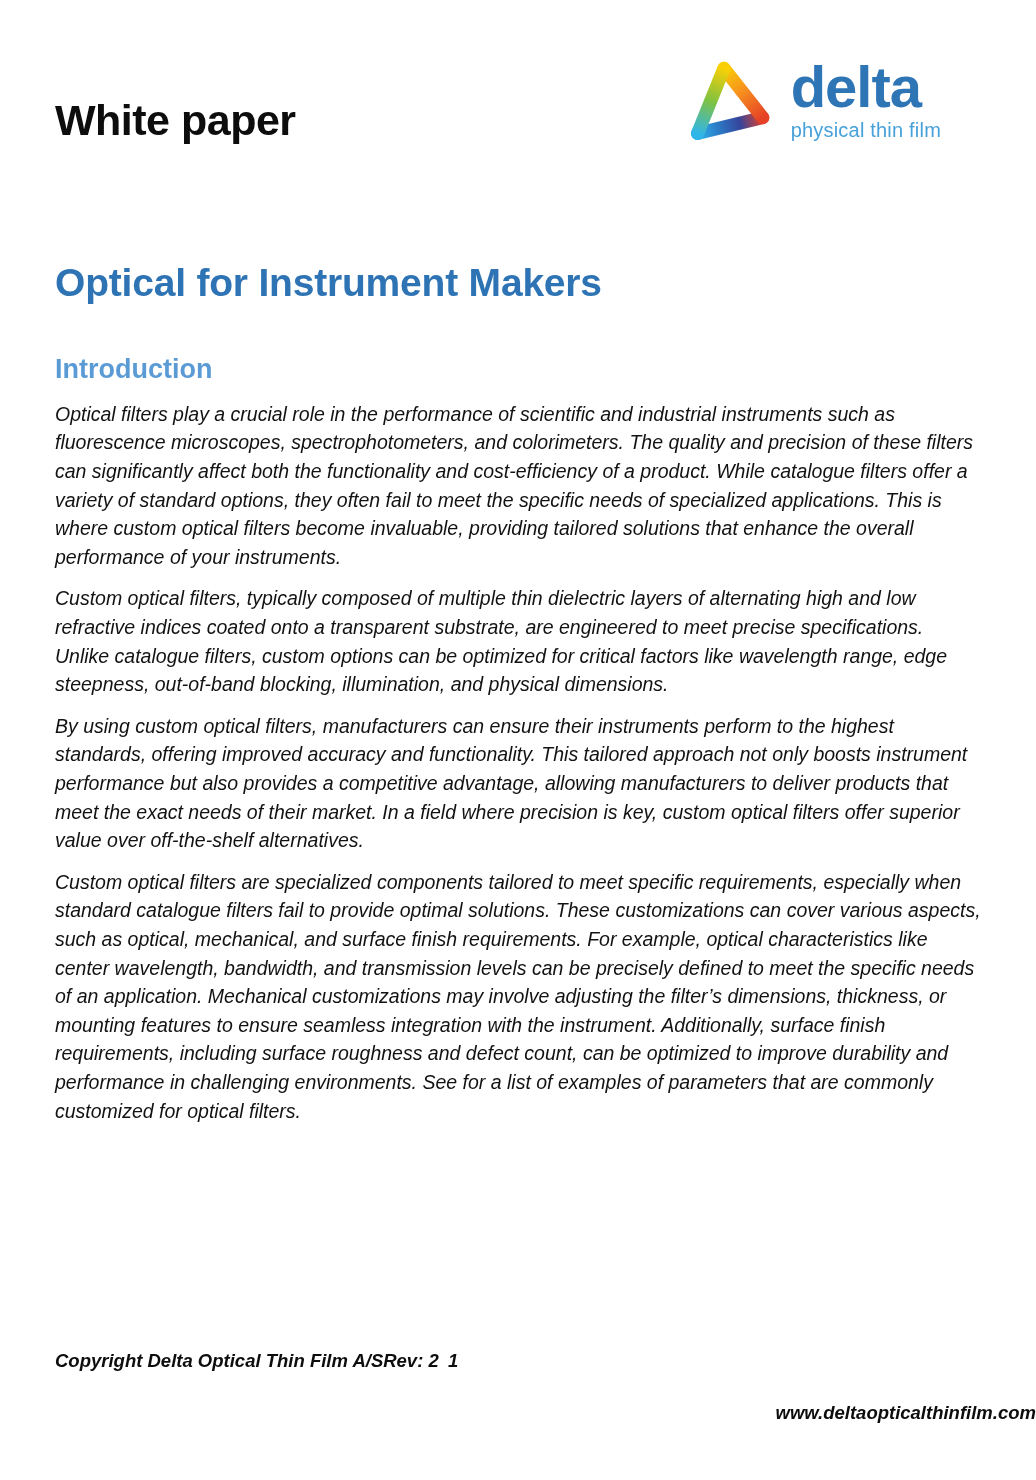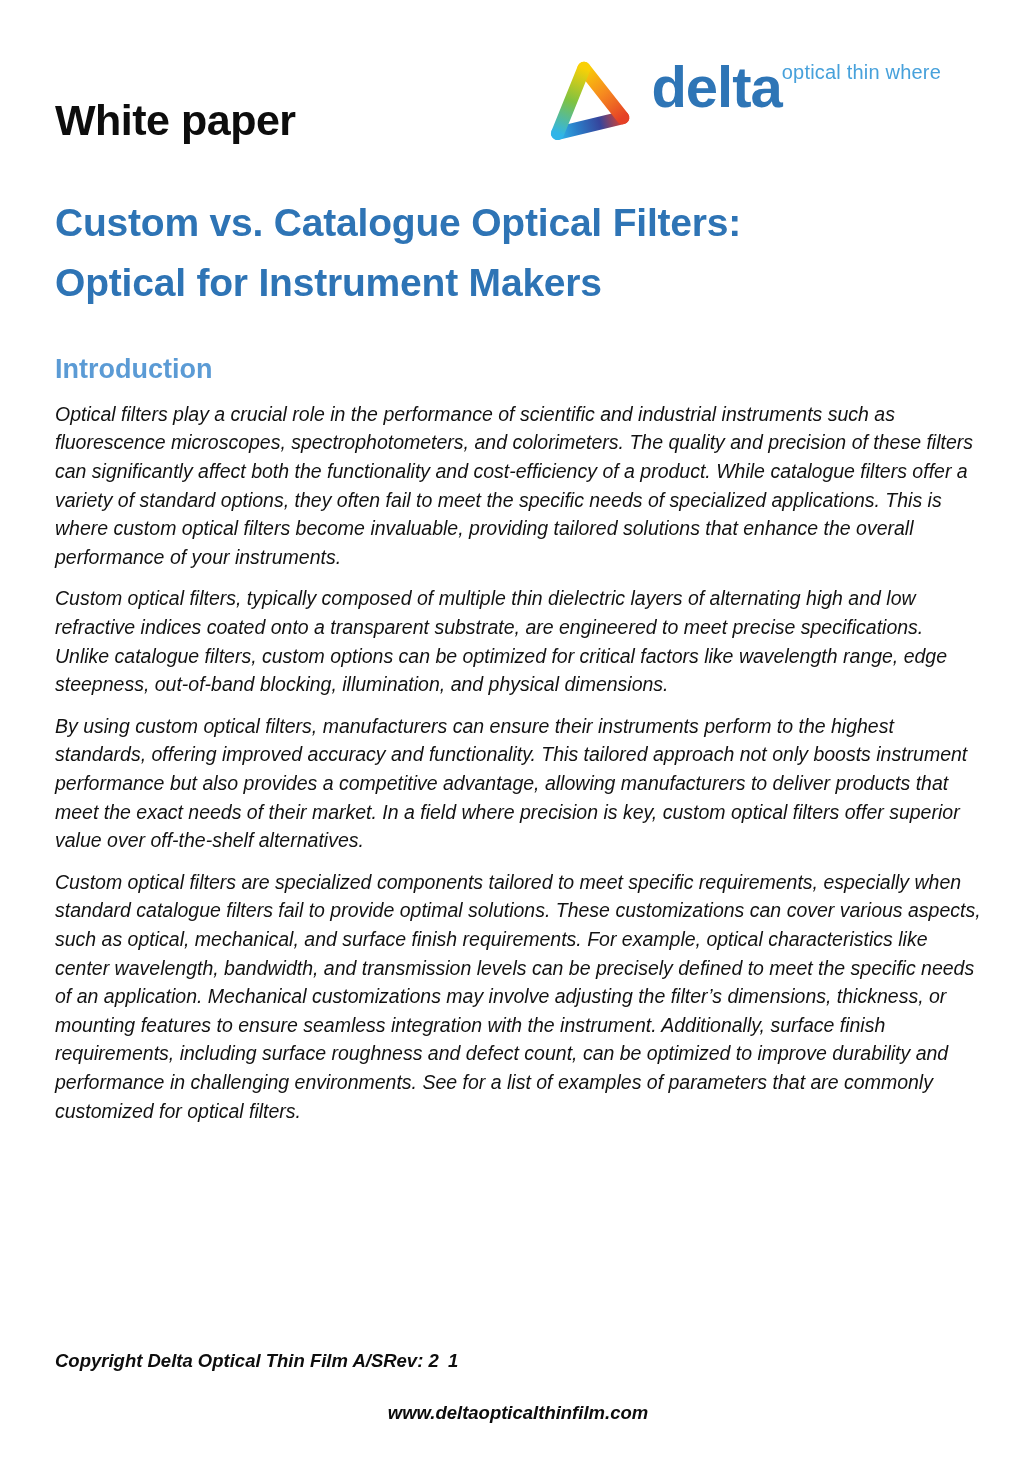--- a/index.html
+++ b/index.html
@@ -31,21 +31,21 @@
     color: #0d0d0d;
     margin-top: 44px;
     text-align: right;
   }
   .logo {
     display: flex;
     gap: 16px;
     margin-right: 40px;
   }
   .logo-triangle { width: 88px; height: 96px; flex: 0 0 auto; }
-  .logo-text { display: flex; flex-direction: row; margin-top: 6px; }
+  .logo-text { display: flex; flex-direction: column; margin-top: 6px; }
   .logo-brand {
     font-size: 58px;
     font-weight: bold;
     line-height: 1.0;
     letter-spacing: -1px;
     color: #2E75B6;
   }
   .logo-tagline {
     font-size: 20px;
     letter-spacing: 0.2px;
@@ -100,21 +100,21 @@
     font-size: 18.5px;
     font-style: italic;
     font-weight: bold;
     color: #0d0d0d;
   }
   .footer-website {
     position: absolute;
     left: 0;
     top: 1402px;
     width: 100%;
-    text-align: center;
+    text-align: right;
     font-size: 18.5px;
     font-style: italic;
     font-weight: bold;
     color: #0d0d0d;
   }
 </style>
 </head>
 <body>
 
 <div class="page">
@@ -141,26 +141,26 @@
             <stop offset="0.5" stop-color="#7FC241"></stop>
             <stop offset="1" stop-color="#F9D006"></stop>
           </linearGradient>
         </defs>
         <path d="M86,70 L12,88" stroke="url(#gradBottom)" stroke-width="15" stroke-linecap="round" fill="none"></path>
         <path d="M42,14 L86,70" stroke="url(#gradRight)" stroke-width="15" stroke-linecap="round" fill="none"></path>
         <path d="M12,88 L42,14" stroke="url(#gradLeft)" stroke-width="15" stroke-linecap="round" fill="none"></path>
       </svg>
       <div class="logo-text">
         <div class="logo-brand">delta</div>
-        <div class="logo-tagline">optical thin where</div>
+        <div class="logo-tagline">physical thin film</div>
       </div>
     </div>
   </div>
 
-  <h1 class="doc-title"><span>Custom vs. Catalogue Optical Filters:</span><br><span>Optical for Instrument Makers</span></h1>
+  <h1 class="doc-title"><br><span>Optical for Instrument Makers</span></h1>
 
   <h2 class="section-heading">Introduction</h2>
 
   <p class="para">Optical filters play a crucial role in the performance of scientific and industrial instruments such as fluorescence microscopes, spectrophotometers, and colorimeters. The quality and precision of these filters can significantly affect both the functionality and cost-efficiency of a product. While catalogue filters offer a variety of standard options, they often fail to meet the specific needs of specialized applications. This is where custom optical filters become invaluable, providing tailored solutions that enhance the overall performance of your instruments.</p>
 
   <p class="para">Custom optical filters, typically composed of multiple thin dielectric layers of alternating high and low refractive indices coated onto a transparent substrate, are engineered to meet precise specifications. Unlike catalogue filters, custom options can be optimized for critical factors like wavelength range, edge steepness, out-of-band blocking, illumination, and physical dimensions.</p>
 
   <p class="para">By using custom optical filters, manufacturers can ensure their instruments perform to the highest standards, offering improved accuracy and functionality. This tailored approach not only boosts instrument performance but also provides a competitive advantage, allowing manufacturers to deliver products that meet the exact needs of their market. In a field where precision is key, custom optical filters offer superior value over off-the-shelf alternatives.</p>
 
 

